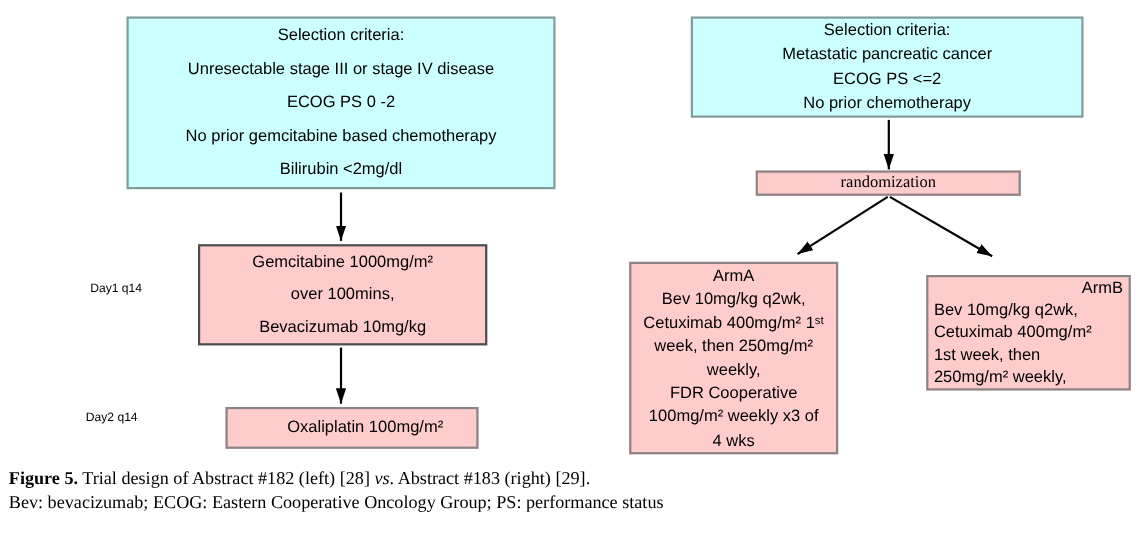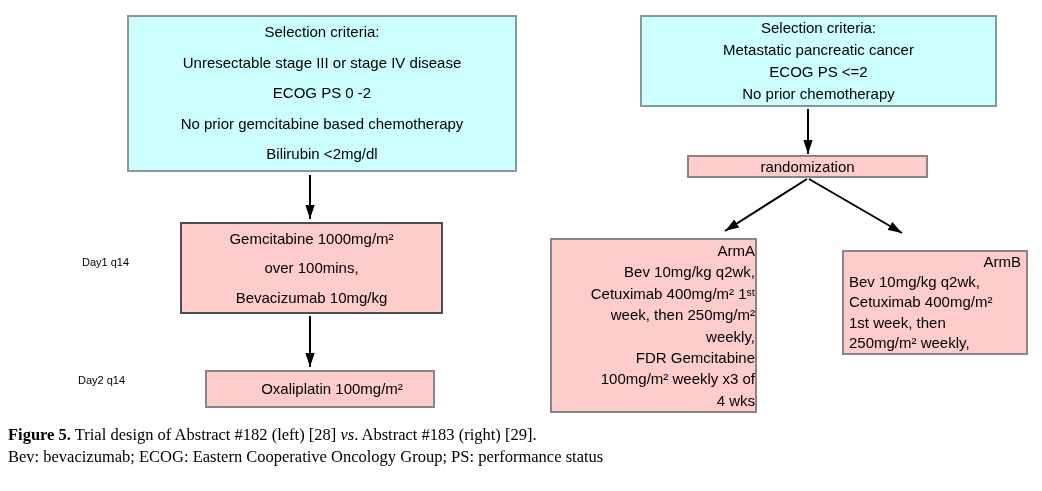--- a/index.html
+++ b/index.html
@@ -9,42 +9,42 @@
     font-family:"Liberation Sans","DejaVu Sans",sans-serif;
     color:#000;
   }
   .canvas { position:relative; width:1042px; height:491px; background:#fff; overflow:hidden; }
 
   svg.arrows { position:absolute; left:0; top:0; width:1042px; height:491px; pointer-events:none; }
   svg.arrows line { stroke:#000; stroke-width:2; }
   svg.arrows marker path { fill:#000; }
 
   .box { position:absolute; font-size:15px; text-align:center; }
-  .cyan { background:#ccffff; border:2px solid #879a9a;margin-left:12px; }
+  .cyan { background:#ccffff; border:2px solid #879a9a; }
   .pink { background:#ffcccc; border:2px solid #8c8484; }
 
   .left-criteria  { left:115px; top:15px;  width:390px; height:157px; }
   .left-criteria .line { line-height:30.6px; }
 
   .gem  { left:180px; top:222px; width:263px; height:92px; border-color:#4d4d4d; }
   .gem .line { line-height:29.3px; }
 
   .oxa  { left:205px; top:370px; width:230px; height:38px; }
   .oxa .line { line-height:34px;margin-left:24px; }
 
   .label { position:absolute; font-size:11px; white-space:nowrap; }
   .day1 { left:82px; top:256px; }
   .day2 { left:78px; top:374px; }
 
   .right-criteria { left:628px; top:15px; width:357px; height:92px; }
   .right-criteria .line { line-height:22px; }
 
-  .rand { left:687px; top:155px; width:241px; height:23px; line-height:19px; }
+  .rand { left:687px; top:155px; width:241px; height:23px; line-height:19px;font-family:Liberation Serif, serif; }
 
-  .arma { left:550px; top:238px; width:207px; height:175px;text-align:right; }
+  .arma { left:572px; top:238px; width:190px; height:175px; }
   .arma .line { line-height:21.4px; }
 
   .armb { left:842px; top:250px; width:186px; height:105px; text-align:left; padding-left:5px; }
   .armb .line { line-height:20.2px; }
   .armb .line:first-child { text-align:right; padding-right:5px; }
 
   .caption {
     position:absolute; left:8px; top:424px; width:1000px;
     font-family:"Liberation Serif","DejaVu Serif",serif;
     font-size:16.5px; line-height:22px;
@@ -100,21 +100,21 @@
     </div>
 
   <div class="box pink rand">randomization</div>
 
   <div class="box pink arma">
       <div class="line">ArmA</div>
       <div class="line">Bev 10mg/kg q2wk,</div>
       <div class="line">Cetuximab 400mg/m² 1ˢᵗ</div>
       <div class="line">week, then 250mg/m²</div>
       <div class="line">weekly,</div>
-      <div class="line">FDR Gemcitabine</div>
+      <div class="line">FDR Cooperative</div>
       <div class="line">100mg/m² weekly x3 of</div>
       <div class="line">4 wks</div>
     </div>
 
   <div class="box pink armb">
       <div class="line">ArmB</div>
       <div class="line">Bev 10mg/kg q2wk,</div>
       <div class="line">Cetuximab 400mg/m²</div>
       <div class="line">1st week, then</div>
       <div class="line">250mg/m² weekly,</div>

